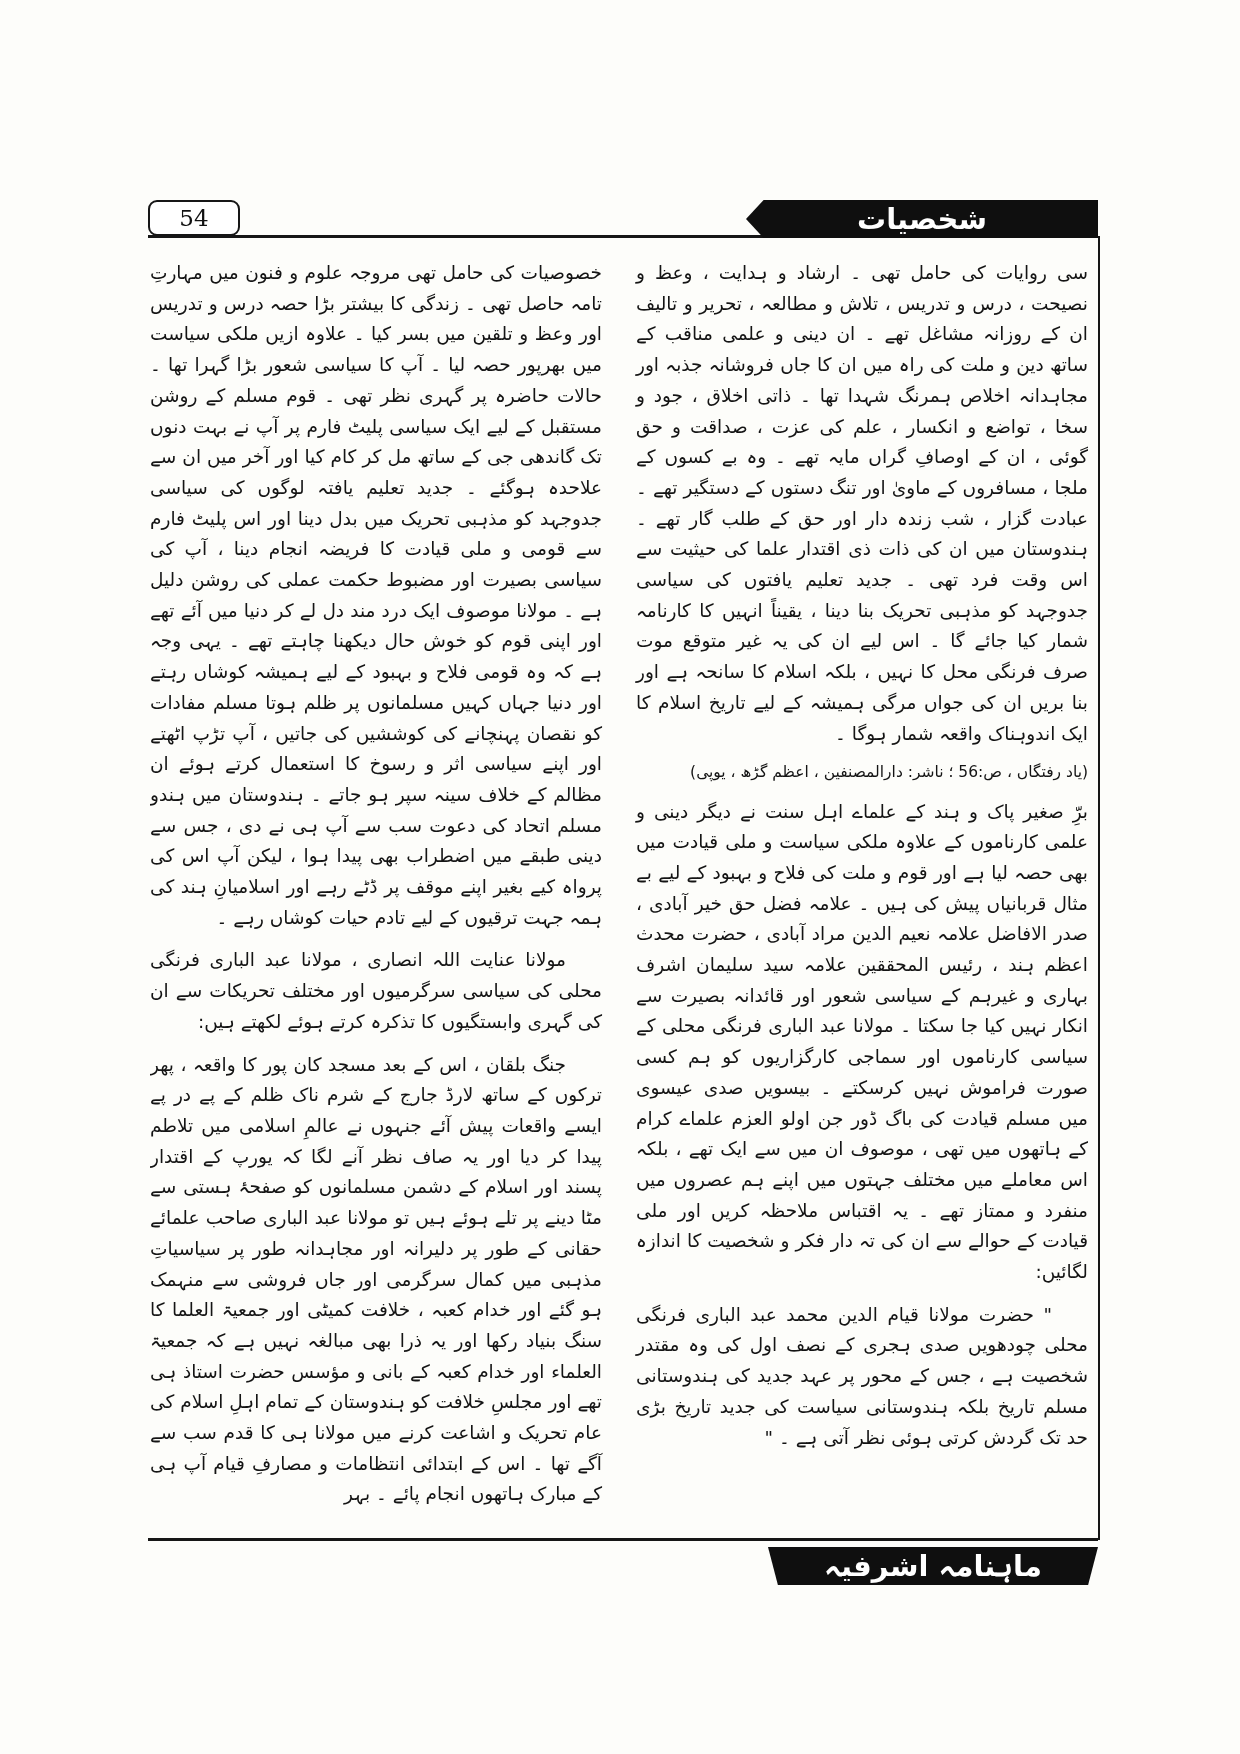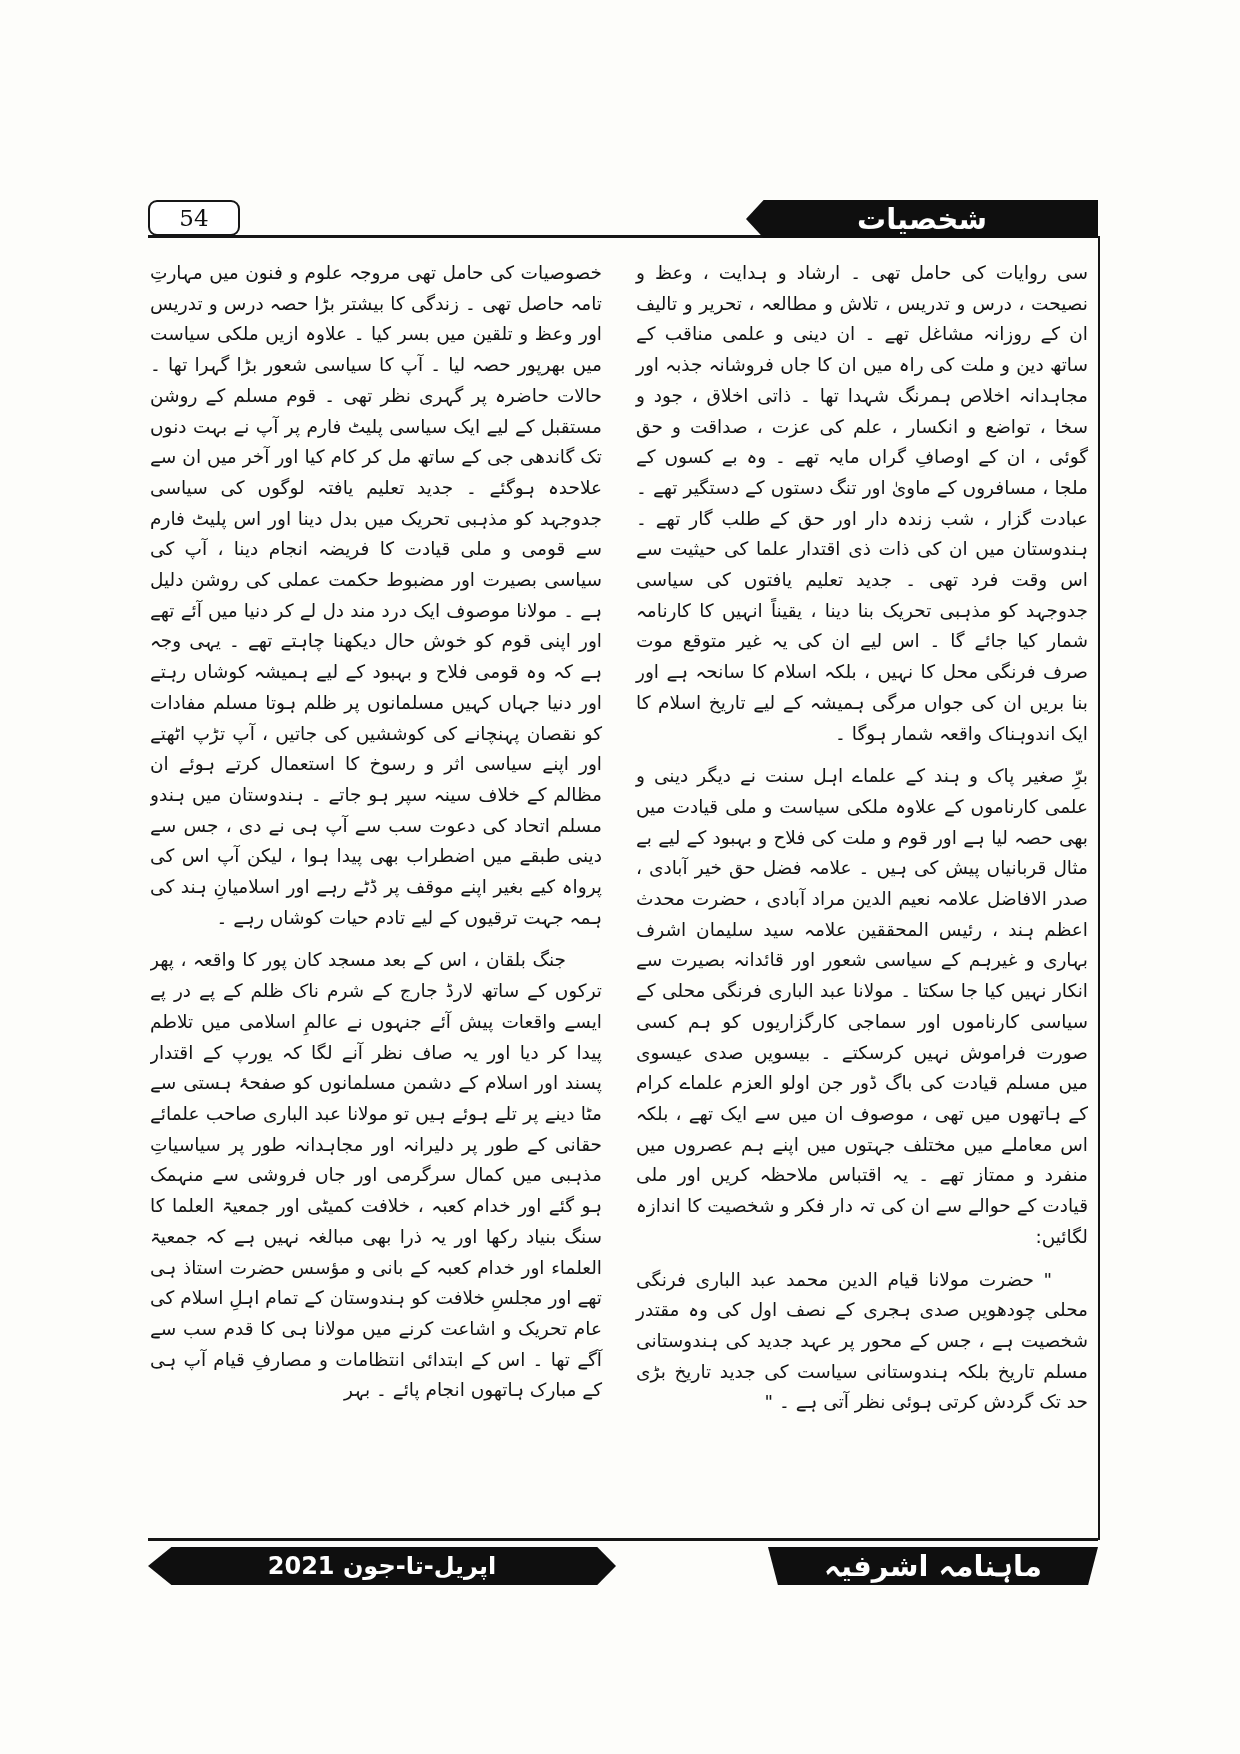--- a/index.html
+++ b/index.html
@@ -72,35 +72,34 @@
       <span class="banner-text">شخصیات</span>
     </div>
   </div>
 
   <div class="right-rule"></div>
 
   <div class="columns">
 
     <div class="col">
       <p>سی روایات کی حامل تھی ۔ ارشاد و ہدایت ، وعظ و نصیحت ، درس و تدریس ، تلاش و مطالعہ ، تحریر و تالیف ان کے روزانہ مشاغل تھے ۔ ان دینی و علمی مناقب کے ساتھ دین و ملت کی راہ میں ان کا جاں فروشانہ جذبہ اور مجاہدانہ اخلاص ہمرنگ شہدا تھا ۔ ذاتی اخلاق ، جود و سخا ، تواضع و انکسار ، علم کی عزت ، صداقت و حق گوئی ، ان کے اوصافِ گراں مایہ تھے ۔ وہ بے کسوں کے ملجا ، مسافروں کے ماویٰ اور تنگ دستوں کے دستگیر تھے ۔ عبادت گزار ، شب زندہ دار اور حق کے طلب گار تھے ۔ ہندوستان میں ان کی ذات ذی اقتدار علما کی حیثیت سے اس وقت فرد تھی ۔ جدید تعلیم یافتوں کی سیاسی جدوجہد کو مذہبی تحریک بنا دینا ، یقیناً انہیں کا کارنامہ شمار کیا جائے گا ۔ اس لیے ان کی یہ غیر متوقع موت صرف فرنگی محل کا نہیں ، بلکہ اسلام کا سانحہ ہے اور بنا بریں ان کی جواں مرگی ہمیشہ کے لیے تاریخ اسلام کا ایک اندوہناک واقعہ شمار ہوگا ۔</p>
+      <p class="cite">(یاد رفتگاں ، ص:56 ؛ ناشر: دارالمصنفین ، اعظم گڑھ ، یوپی)</p>
       <p>برِّ صغیر پاک و ہند کے علماے اہل سنت نے دیگر دینی و علمی کارناموں کے علاوہ ملکی سیاست و ملی قیادت میں بھی حصہ لیا ہے اور قوم و ملت کی فلاح و بہبود کے لیے بے مثال قربانیاں پیش کی ہیں ۔ علامہ فضل حق خیر آبادی ، صدر الافاضل علامہ نعیم الدین مراد آبادی ، حضرت محدث اعظم ہند ، رئیس المحققین علامہ سید سلیمان اشرف بہاری و غیرہم کے سیاسی شعور اور قائدانہ بصیرت سے انکار نہیں کیا جا سکتا ۔ مولانا عبد الباری فرنگی محلی کے سیاسی کارناموں اور سماجی کارگزاریوں کو ہم کسی صورت فراموش نہیں کرسکتے ۔ بیسویں صدی عیسوی میں مسلم قیادت کی باگ ڈور جن اولو العزم علماے کرام کے ہاتھوں میں تھی ، موصوف ان میں سے ایک تھے ، بلکہ اس معاملے میں مختلف جہتوں میں اپنے ہم عصروں میں منفرد و ممتاز تھے ۔ یہ اقتباس ملاحظہ کریں اور ملی قیادت کے حوالے سے ان کی تہ دار فکر و شخصیت کا اندازہ لگائیں:</p>
       <p class="indent">" حضرت مولانا قیام الدین محمد عبد الباری فرنگی محلی چودھویں صدی ہجری کے نصف اول کی وہ مقتدر شخصیت ہے ، جس کے محور پر عہد جدید کی ہندوستانی مسلم تاریخ بلکہ ہندوستانی سیاست کی جدید تاریخ بڑی حد تک گردش کرتی ہوئی نظر آتی ہے ۔ "</p>
 
     </div>
 
     <div class="col">
       <p>خصوصیات کی حامل تھی مروجہ علوم و فنون میں مہارتِ تامہ حاصل تھی ۔ زندگی کا بیشتر بڑا حصہ درس و تدریس اور وعظ و تلقین میں بسر کیا ۔ علاوہ ازیں ملکی سیاست میں بھرپور حصہ لیا ۔ آپ کا سیاسی شعور بڑا گہرا تھا ۔ حالات حاضرہ پر گہری نظر تھی ۔ قوم مسلم کے روشن مستقبل کے لیے ایک سیاسی پلیٹ فارم پر آپ نے بہت دنوں تک گاندھی جی کے ساتھ مل کر کام کیا اور آخر میں ان سے علاحدہ ہوگئے ۔ جدید تعلیم یافتہ لوگوں کی سیاسی جدوجہد کو مذہبی تحریک میں بدل دینا اور اس پلیٹ فارم سے قومی و ملی قیادت کا فریضہ انجام دینا ، آپ کی سیاسی بصیرت اور مضبوط حکمت عملی کی روشن دلیل ہے ۔ مولانا موصوف ایک درد مند دل لے کر دنیا میں آئے تھے اور اپنی قوم کو خوش حال دیکھنا چاہتے تھے ۔ یہی وجہ ہے کہ وہ قومی فلاح و بہبود کے لیے ہمیشہ کوشاں رہتے اور دنیا جہاں کہیں مسلمانوں پر ظلم ہوتا مسلم مفادات کو نقصان پہنچانے کی کوششیں کی جاتیں ، آپ تڑپ اٹھتے اور اپنے سیاسی اثر و رسوخ کا استعمال کرتے ہوئے ان مظالم کے خلاف سینہ سپر ہو جاتے ۔ ہندوستان میں ہندو مسلم اتحاد کی دعوت سب سے آپ ہی نے دی ، جس سے دینی طبقے میں اضطراب بھی پیدا ہوا ، لیکن آپ اس کی پرواہ کیے بغیر اپنے موقف پر ڈٹے رہے اور اسلامیانِ ہند کی ہمہ جہت ترقیوں کے لیے تادم حیات کوشاں رہے ۔</p>
+      <p class="indent">مولانا عنایت اللہ انصاری ، مولانا عبد الباری فرنگی محلی کی سیاسی سرگرمیوں اور مختلف تحریکات سے ان کی گہری وابستگیوں کا تذکرہ کرتے ہوئے لکھتے ہیں:</p>
       <p class="indent">جنگ بلقان ، اس کے بعد مسجد کان پور کا واقعہ ، پھر ترکوں کے ساتھ لارڈ جارج کے شرم ناک ظلم کے پے در پے ایسے واقعات پیش آئے جنہوں نے عالمِ اسلامی میں تلاطم پیدا کر دیا اور یہ صاف نظر آنے لگا کہ یورپ کے اقتدار پسند اور اسلام کے دشمن مسلمانوں کو صفحۂ ہستی سے مٹا دینے پر تلے ہوئے ہیں تو مولانا عبد الباری صاحب علمائے حقانی کے طور پر دلیرانہ اور مجاہدانہ طور پر سیاسیاتِ مذہبی میں کمال سرگرمی اور جاں فروشی سے منہمک ہو گئے اور خدام کعبہ ، خلافت کمیٹی اور جمعیۃ العلما کا سنگ بنیاد رکھا اور یہ ذرا بھی مبالغہ نہیں ہے کہ جمعیۃ العلماء اور خدام کعبہ کے بانی و مؤسس حضرت استاذ ہی تھے اور مجلسِ خلافت کو ہندوستان کے تمام اہلِ اسلام کی عام تحریک و اشاعت کرنے میں مولانا ہی کا قدم سب سے آگے تھا ۔ اس کے ابتدائی انتظامات و مصارفِ قیام آپ ہی کے مبارک ہاتھوں انجام پائے ۔ بہر</p>
     </div>
 
   </div>
 
   <div class="footer">
     <div class="footer-rule"></div>
-    <div class="banner banner-footer-left">
-      <span class="banner-text">اپریل-تا-جون 2021</span>
-    </div>
     <div class="banner banner-footer-right">
       <span class="banner-text">ماہنامہ اشرفیہ</span>
     </div>
   </div>
 
 </div>
 
 </body></html>

